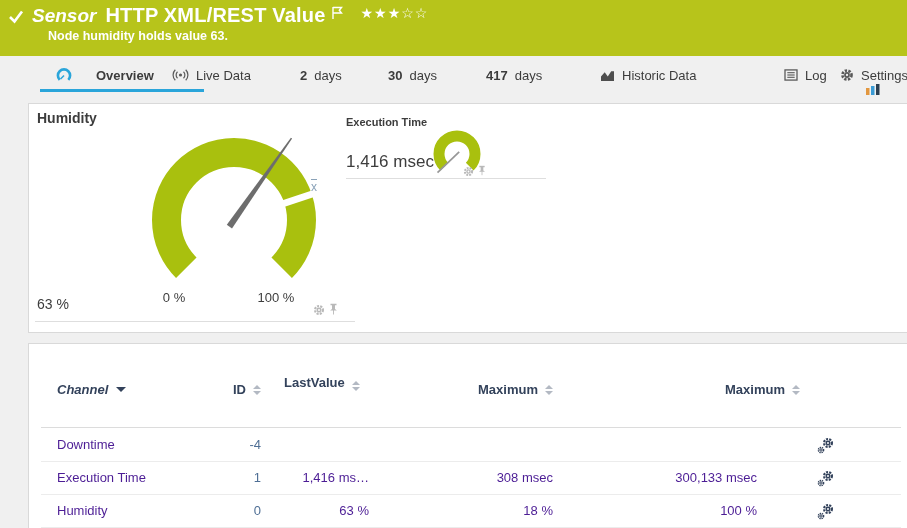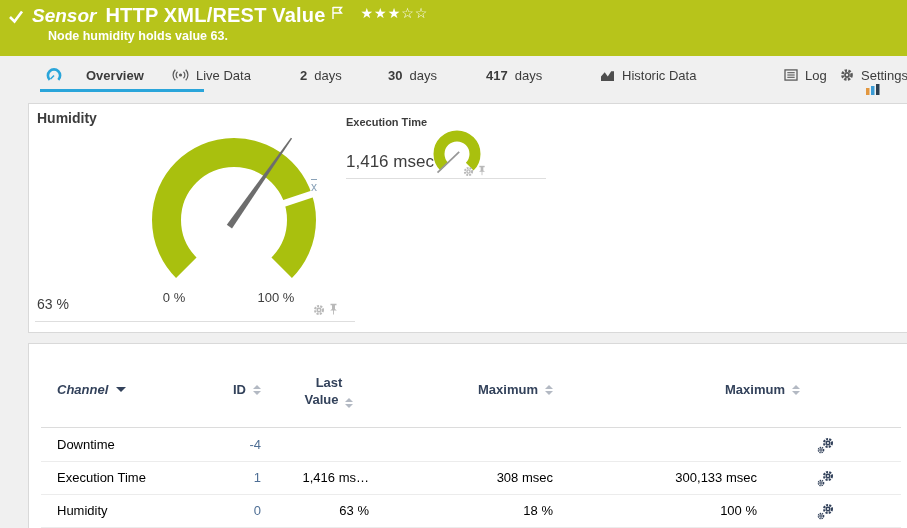--- a/index.html
+++ b/index.html
@@ -37,21 +37,21 @@
   .avg-mark { position:absolute; font-size:12px; color:#8aa2b8; text-decoration:overline; }
   .icon-btn { position:absolute; color:#b9b9b9; cursor:pointer; line-height:0; }
   
   .th { position:absolute; font-size:13px; font-weight:bold; color:#33425b; cursor:pointer;
         display:flex; align-items:center; justify-content:flex-end; }
   .th.left { justify-content:flex-start; }
   .sort-stack { display:inline-flex; flex-direction:column; gap:2px; margin-left:7px; }
   .tri-up   { width:0;height:0;border-left:4px solid transparent;border-right:4px solid transparent;border-bottom:4px solid #b3b9c3; }
   .tri-down { width:0;height:0;border-left:4px solid transparent;border-right:4px solid transparent;border-top:4px solid #b3b9c3; }
   .tri-active { width:0;height:0;border-left:5px solid transparent;border-right:5px solid transparent;border-top:5px solid #33425b; margin-left:8px; }
-  .td { position:absolute; font-size:13px; color:#000000; line-height:33px; height:33px; }
+  .td { position:absolute; font-size:13px; color:#4c1d95; line-height:33px; height:33px; }
   .td.right { text-align:right; }
   .td.id { color:#4f6f95; }
   .row-gear { position:absolute; color:#33425b; cursor:pointer; line-height:0; }
   svg { display:block; }
 </style>
 </head>
 <body>
 
 <svg width="0" height="0" style="position:absolute">
   <defs>
@@ -81,21 +81,21 @@
           <path d="M2 1.5 H10.5 L8.3 4.2 L10.5 7 H2" fill="none" stroke="#ffffff" stroke-width="1.4"></path>
           <line x1="2" y1="1" x2="2" y2="13" stroke="#ffffff" stroke-width="1.4"></line>
         </svg>
       </span>
       <span class="banner-stars">★★★☆☆</span>
     </div>
     <div class="banner-sub">Node humidity holds value 63.</div>
   </div>
 
   <div class="tabbar">
-    <div class="tab" style="left:46px;gap:24px;">
+    <div class="tab" style="left:56px;gap:24px;">
       <svg width="16" height="15" viewBox="0 0 16 16">
         <path d="M3.4 12.6 A6.5 6.5 0 1 1 12.6 12.6" fill="none" stroke="#2aa5da" stroke-width="2.8"></path>
         <line x1="8" y1="8" x2="4.3" y2="11.8" stroke="#2aa5da" stroke-width="1.6"></line>
       </svg>
       <span style="font-weight:bold;">Overview</span>
     </div>
     <div class="tab" style="left:172px;">
       <svg width="17" height="16" viewBox="0 0 16 16">
         <circle cx="8" cy="8" r="1.6" fill="#5a5a5a"></circle>
         <g fill="none" stroke="#5a5a5a" stroke-width="1.2">
@@ -205,21 +205,21 @@
       <span>Channel</span>
       <span class="tri-active"></span>
     </div>
     <div class="th" style="left:120px; top:38px; width:112px;">
       <span>ID</span>
       <span class="sort-stack">
           <span class="tri-up"></span>
           <span class="tri-down"></span>
         </span>
     </div>
-    <div class="th" style="left:255px; top:30px; width:90px; flex-direction:column; justify-content:flex-start; line-height:17px;">
+    <div class="th" style="left:255px; top:30px; width:90px; justify-content:flex-start; line-height:17px;">
       <span>Last</span>
       <span style="display:inline-flex;align-items:flex-end;">
         <span>Value</span>
         <span class="sort-stack">
             <span class="tri-up"></span>
             <span class="tri-down"></span>
           </span>
       </span>
     </div>
     <div class="th" style="left:340px; top:38px; width:184px;">

